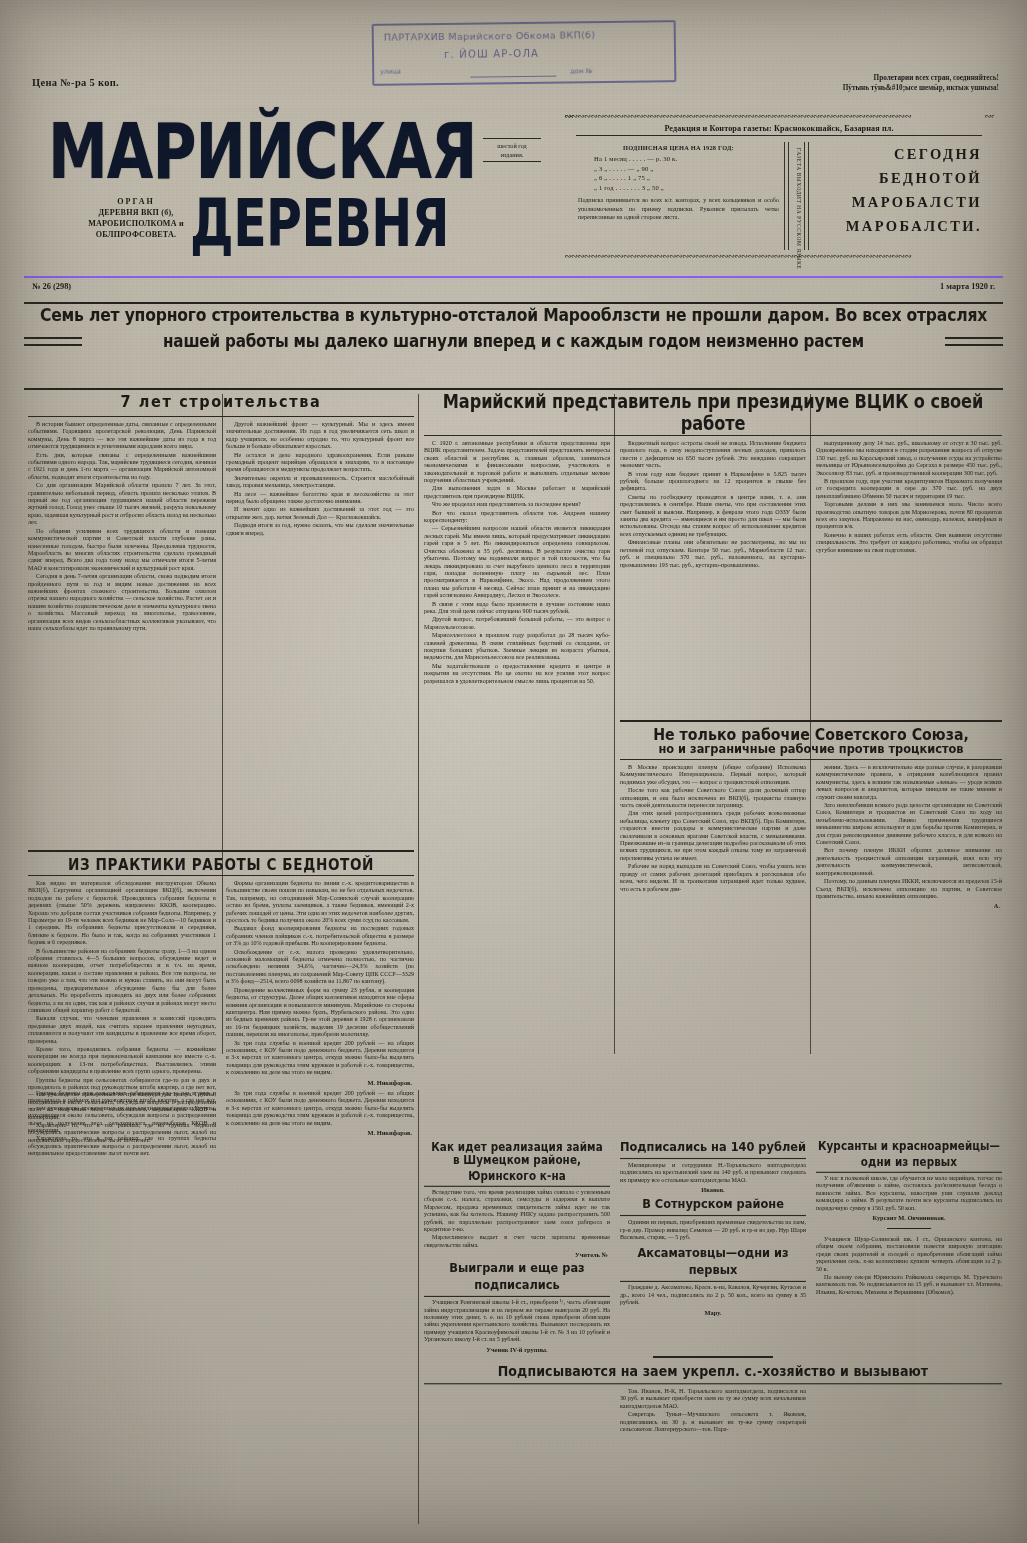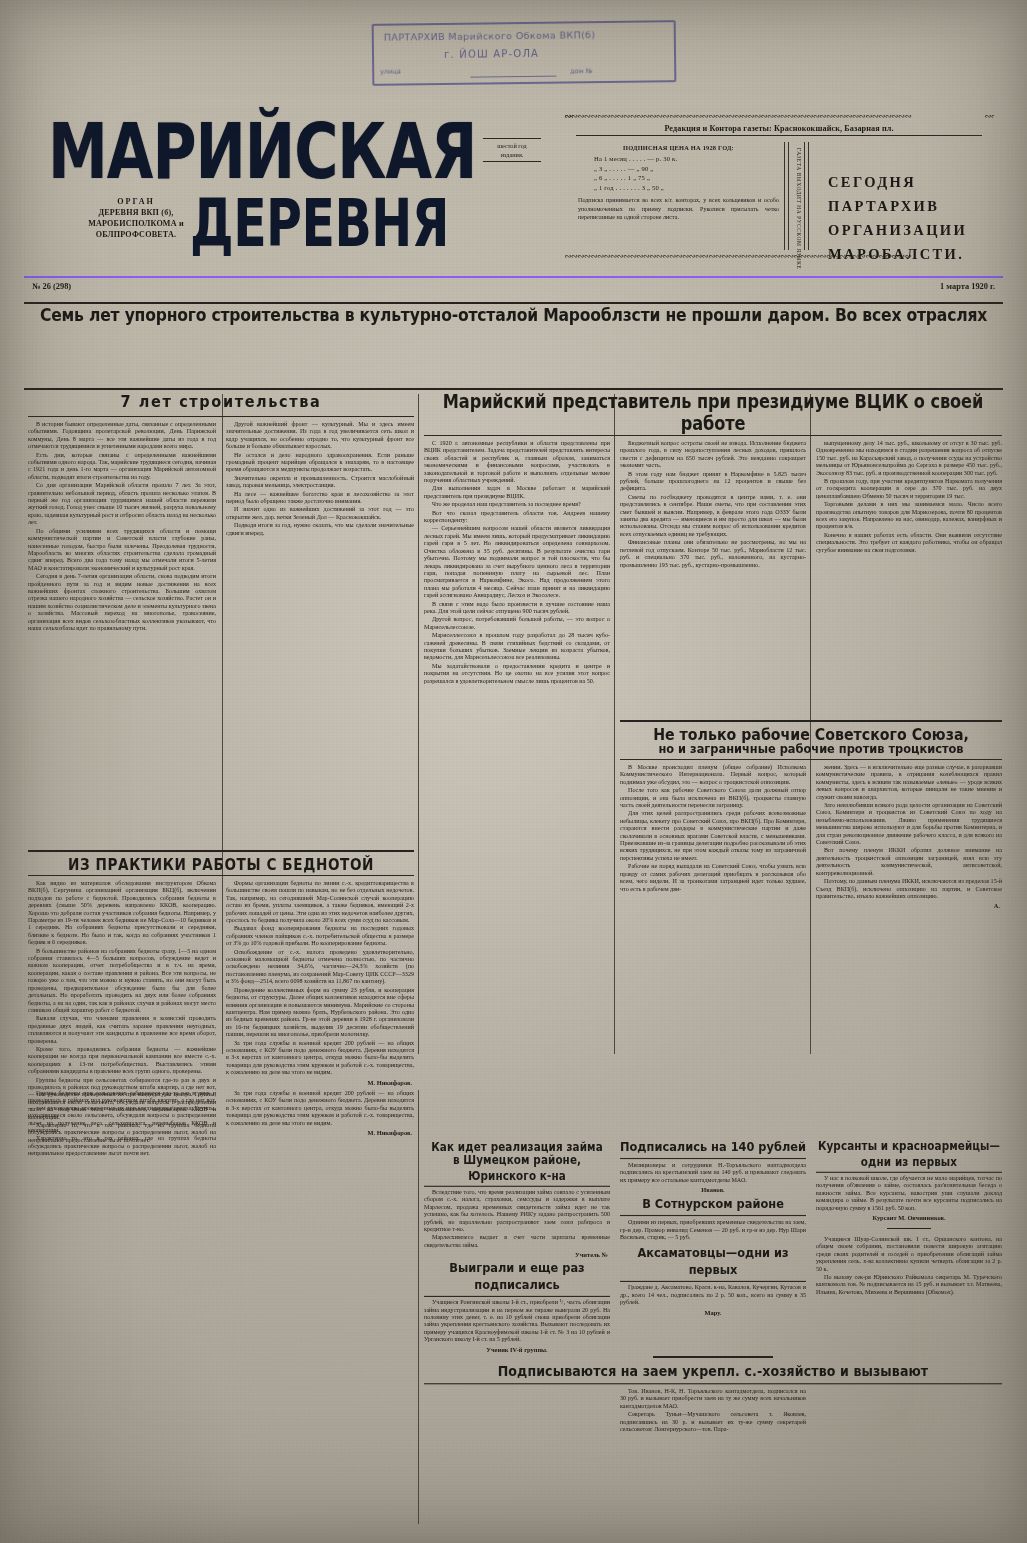--- a/index.html
+++ b/index.html
@@ -97,21 +97,21 @@
   .subbox{position:absolute;left:0;top:2px;width:205px;}
   .subtitle{text-align:center;font-size:6.4px;font-weight:bold;letter-spacing:.2px;margin-bottom:3px;}
   .subrow{font-size:6.6px;line-height:9.6px;padding-left:18px;white-space:nowrap;letter-spacing:.2px;}
   .subnote{font-size:6.1px;line-height:8.4px;text-align:justify;margin-top:4px;padding:0 2px;}
   .vrule{position:absolute;top:0;bottom:0;border-left:1px solid #35322b;}
   .vtext{
     position:absolute;left:212px;top:6px;height:108px;width:14px;
     writing-mode:vertical-rl;font-size:5.4px;letter-spacing:.6px;
     white-space:nowrap;text-align:center;
   }
-  .today{position:absolute;left:252px;top:0;right:0;text-align:left;margin-top:28px;}
+  .today{position:absolute;left:236px;top:0;right:0;text-align:right;}
   .today div{font-family:"Liberation Serif",serif;font-weight:bold;font-size:14.5px;line-height:24px;letter-spacing:2.4px;}
 
   
   .issuebar{position:absolute;left:0;top:276px;width:979px;height:24px;border-top:2px solid #8b5cf6;border-bottom:2px solid #26231e;}
   .issuebar .l{position:absolute;left:8px;top:4px;font-size:8.4px;font-weight:bold;}
   .issuebar .c{position:absolute;left:0;right:0;top:4px;text-align:center;font-size:8.2px;font-weight:bold;}
   .issuebar .r{position:absolute;right:8px;top:4px;font-size:8.4px;font-weight:bold;}
 
   
   .banner{position:absolute;left:0;top:306px;width:979px;height:84px;}
@@ -154,20 +154,27 @@
   .shortrule{width:44px;border-top:1.6px solid #26231e;margin:7px auto;}
 </style>
 </head>
 <body>
 
 <div id="paper"></div>
 <div id="grain"></div>
 <div id="sheet">
 <div class="page">
 
+  <div class="toprow">
+    <div class="price blur">Цена №-ра 5 коп.</div>
+    <div class="slogan blur">
+      <div>Пролетарии всех стран, соединяйтесь!</div>
+      <div>Пӱтынь тӱнь&amp;#10;ысе шемӹр, иктыж ушныза!</div>
+    </div>
+  </div>
 
   <div class="stamp">
     <div class="l1">ПАРТАРХИВ Марийского Обкома ВКП(б)</div>
     <div class="l2">г. ЙОШ АР-ОЛА</div>
     <div class="l3">улица</div>
     <div class="rule"></div>
     <div class="l4">дом №</div>
   </div>
 
   <div class="masthead">
@@ -204,36 +211,41 @@
             <div class="subrow">„  1 год . . . . . . . 3 „ 50 „</div>
             <div class="subnote">Подписка принимается во всех к/г. конторах, у всех кольцевиков и особо уполномоченных по приему подписки. Рукописи присылать четко переписанные на одной стороне листа.</div>
           </div>
           <div class="vrule" style="left:208px;"></div>
           <div class="vrule" style="left:212px;"></div>
           <div class="vtext blur">ГАЗЕТА ВЫХОДИТ НА РУССКОМ ЯЗЫКЕ</div>
           <div class="vrule" style="left:228px;"></div>
           <div class="vrule" style="left:232px;"></div>
           <div class="today">
             <div>СЕГОДНЯ</div>
-            <div>ПАРТАРХИВ</div>
-            <div>ОРГАНИЗАЦИИ</div>
+            <div>БЕДНОТОЙ</div>
+            <div>МАРОБАЛСТИ</div>
             <div>МАРОБАЛСТИ.</div>
           </div>
         </div>
       </div>
     </div>
   </div>
 
   <div class="issuebar blur">
     <div class="l">№ 26 (298)</div>
     <div class="r">1 марта 1920 г.</div>
   </div>
 
   <div class="banner">
     <div class="bl1 blur">Семь лет упорного строительства в культурно-отсталой Марооблзсти не прошли даром. Во всех отраслях</div>
+    <div class="bl2wrap">
+      <div class="dbl"></div>
+      <div class="bl2 blur">нашей работы мы далеко шагнули вперед и с каждым годом неизменно растем</div>
+      <div class="dbl"></div>
+    </div>
     <div class="bannerrule"></div>
   </div>
 
   <div class="main">
     <div class="colsep" style="left:198px;"></div>
     <div class="colsep" style="left:394px;"></div>
     <div class="colsep" style="left:590px;"></div>
     <div class="colsep" style="left:786px;"></div>
 
     <div style="position:absolute;left:4px;top:0;width:386px;">

